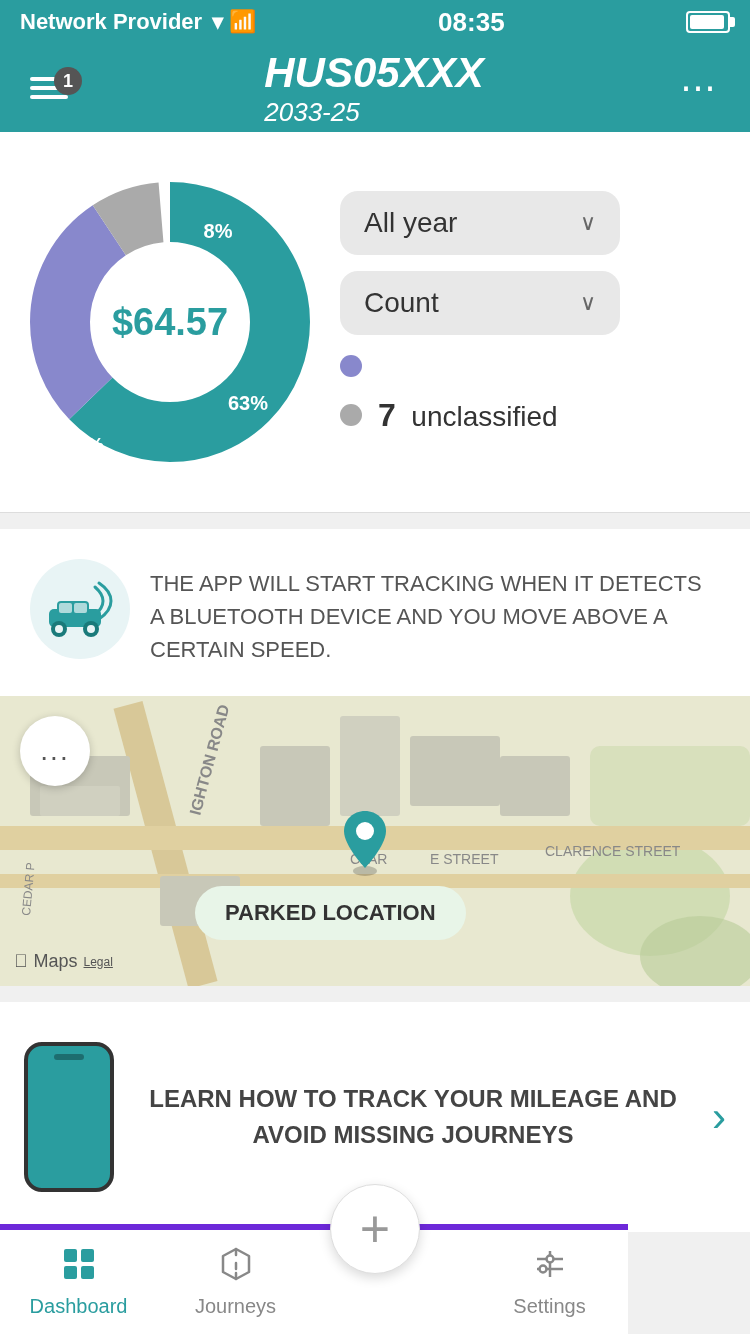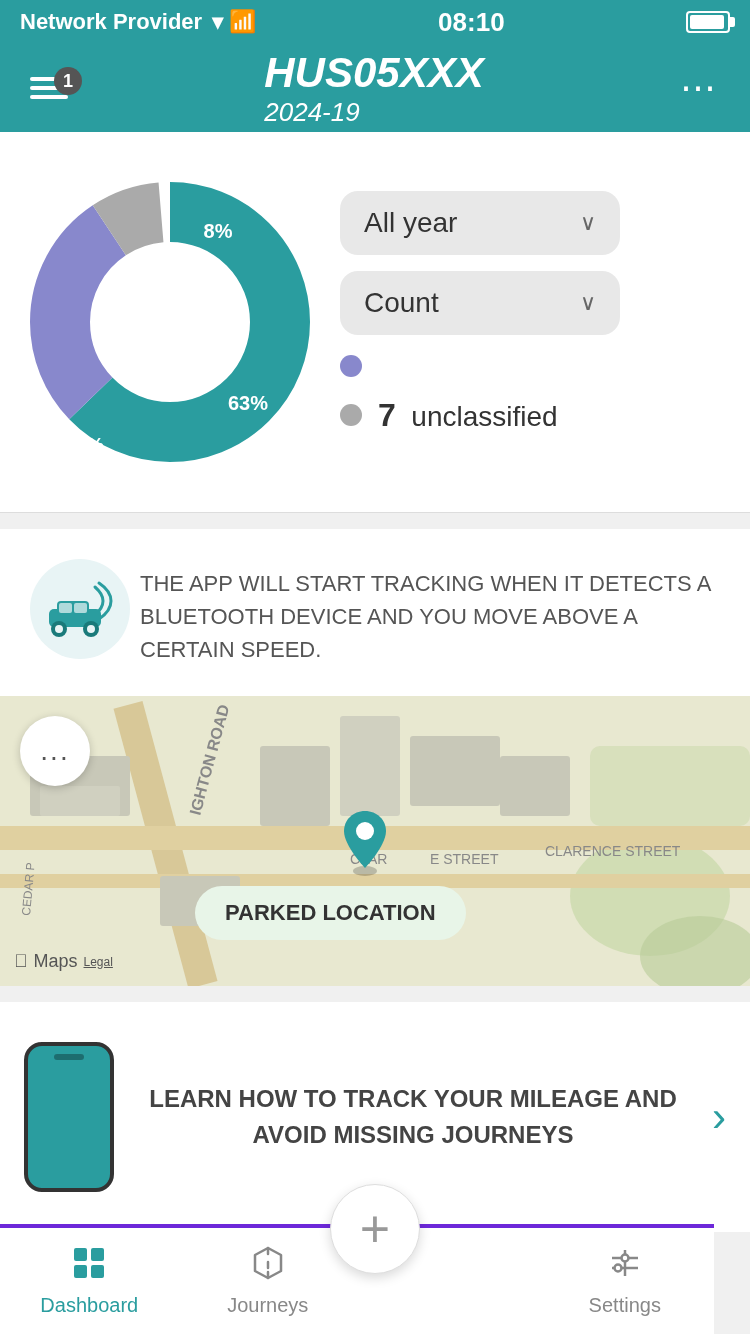--- a/index.html
+++ b/index.html
@@ -149,21 +149,21 @@
     }
     .legend-text { font-size: 28px; color: #333; }
     .legend-text strong { font-size: 32px; font-weight: 700; }
 
     
     .tracking-section {
       background: white;
       padding: 30px;
       display: flex;
       align-items: flex-start;
-      gap: 10px;
+      gap: 20px;
       margin-top: 16px;
     }
     .car-icon-container {
       width: 100px; height: 100px;
       background: #e8f4f5;
       border-radius: 50%;
       display: flex;
       align-items: center;
       justify-content: center;
       flex-shrink: 0;
@@ -275,24 +275,24 @@
     .learn-arrow {
       font-size: 42px;
       color: #2a9d9f;
       font-weight: 300;
     }
 
     
     .bottom-bar {
       position: fixed;
       bottom: 0;
-      width: 714px;
+      width: 628px;
       height: 110px;
       background: white;
-      border-top: 4px solid #6d28d9;
+      border-top: 6px solid #6d28d9;
       display: flex;
       align-items: stretch;
     }
     .bottom-tab {
       flex: 1;
       display: flex;
       flex-direction: column;
       align-items: center;
       justify-content: center;
       gap: 6px;
@@ -337,38 +337,38 @@
     .bottom-spacer { height: 120px; }
   </style>
 </head>
 <body>
 
 <div class="status-bar">
   <div class="left">
     <span>Network Provider</span>
     <span class="wifi-icon">▾ 📶</span>
   </div>
-  <div class="center">08:10</div>
+  <div class="center">08:35</div>
   <div class="right">
     <div class="battery-icon">
       <div class="battery-fill"></div>
     </div>
   </div>
 </div>
 
 <div class="header">
   <div class="header-menu">
     <div class="menu-badge">1</div>
     <div class="menu-line"></div>
     <div class="menu-line"></div>
     <div class="menu-line"></div>
   </div>
   <div class="header-title">
     <div class="app-name">HUS05XXX</div>
-    <div class="app-year">2024-19</div>
+    <div class="app-year">2033-25</div>
   </div>
   <div class="header-dots">⋯</div>
 </div>
 
 <div class="chart-section">
   <div class="chart-left">
     <div class="donut-container">
       <svg class="donut-svg" width="280" height="320" viewBox="0 0 280 320">
 
         <circle cx="140" cy="160" r="110" fill="none" stroke="#2a9d9f" stroke-width="60" stroke-dasharray="433.5 688.2" stroke-dashoffset="0" transform="rotate(-90 140 160)"></circle>
@@ -378,20 +378,21 @@
         <circle cx="140" cy="160" r="110" fill="none" stroke="#aaaaaa" stroke-width="60" stroke-dasharray="55.1 688.2" stroke-dashoffset="-626.2" transform="rotate(-90 140 160)"></circle>
 
         <circle cx="140" cy="160" r="79" fill="white"></circle>
 
         <text x="218" y="248" class="seg-label" text-anchor="middle" font-size="22" font-weight="bold" fill="white">63%</text>
 
         <text x="54" y="290" class="seg-label" text-anchor="middle" font-size="22" font-weight="bold" fill="white">28%</text>
 
         <text x="188" y="76" class="seg-label" text-anchor="middle" font-size="22" font-weight="bold" fill="white">8%</text>
       </svg>
+      <div class="donut-center">$64.57</div>
     </div>
   </div>
   <div class="chart-right">
     <div class="dropdown">
       <span class="dropdown-label">All year</span>
       <span class="dropdown-arrow">∨</span>
     </div>
     <div class="dropdown">
       <span class="dropdown-label">Count</span>
       <span class="dropdown-arrow">∨</span>

